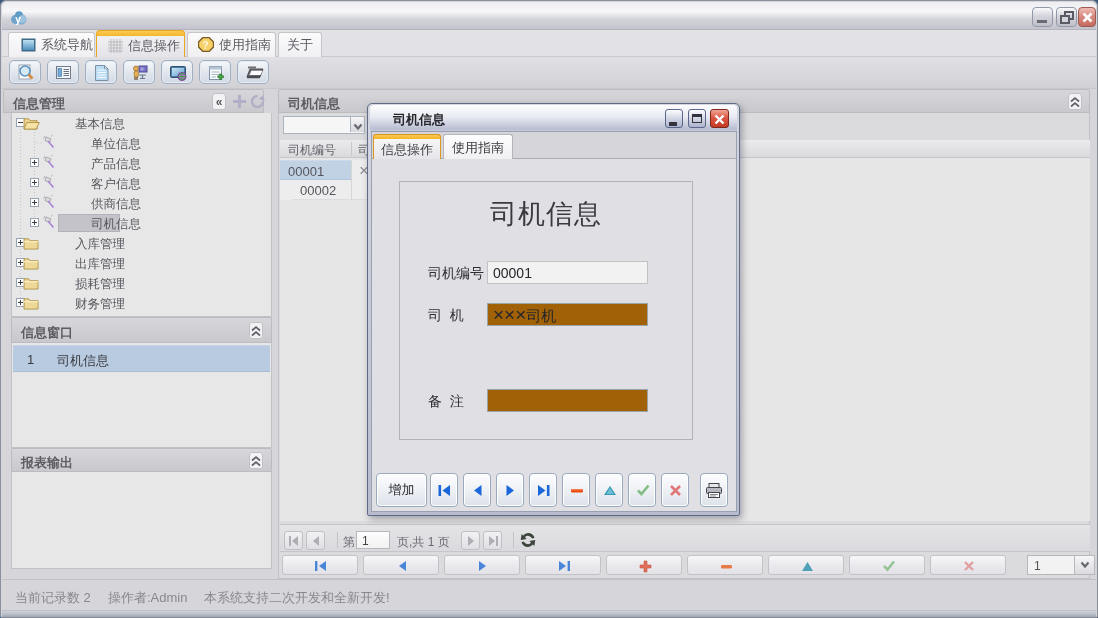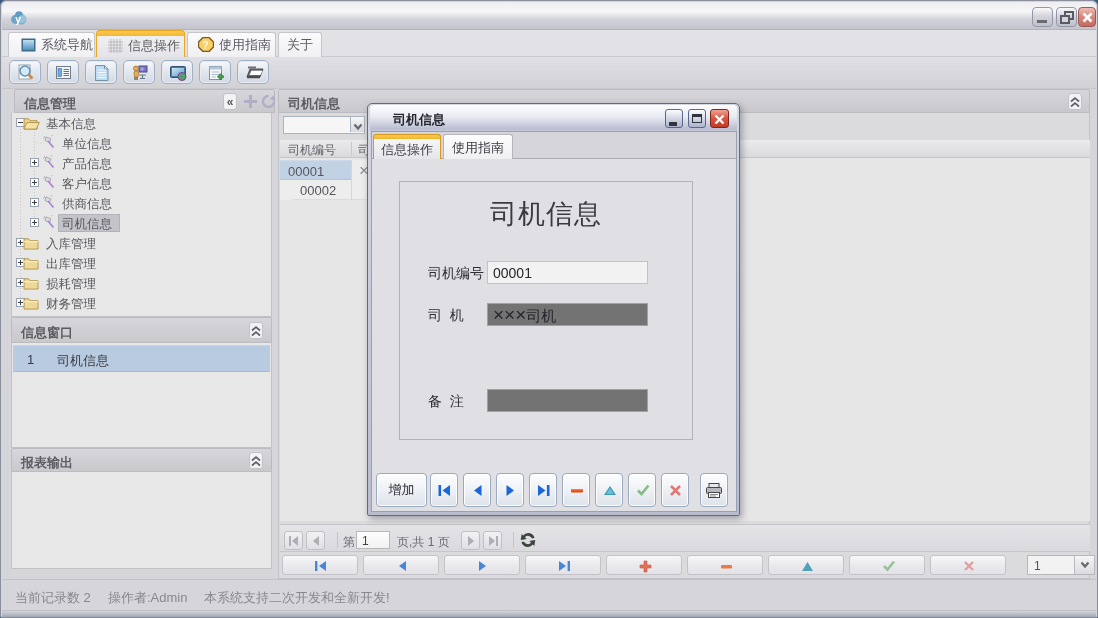--- a/index.html
+++ b/index.html
@@ -24,29 +24,29 @@
 
 #toolbar { position:absolute; left:1px; top:56px; width:1094px; height:32px; background:linear-gradient(#e0e0e4,#d2d2d6); border-bottom:1px solid #c8c8cc; }
 .tbtn { position:absolute; top:3px; width:32px; height:24px; border:1px solid #9fb0c4; border-radius:5px; background:linear-gradient(#f6f8fa,#dee4ec 60%,#d2dae6); box-shadow:0 0 0 1px #e8ecf2 inset; }
 .tbtn svg { position:absolute; left:7px; top:3px; }
 
 .phead { position:absolute; background:linear-gradient(#d7d7db,#c9c9cd); border:1px solid #bcbcc0; border-radius:2px 2px 0 0; }
 .phead .pt { position:absolute; left:9px; top:5px; font-size:13px; font-weight:bold; color:#5c5c62; }
 .hbtn { position:absolute; width:14px; height:17px; background:#f2f2f4; border:1px solid #c2c2c6; border-radius:3px; color:#55555c; font-size:12px; font-weight:bold; text-align:center; line-height:16px; }
 .pbody { position:absolute; background:#e7e7e8; border:1px solid #c2c2c6; border-top:none; }
 
-#lp1h { left:13px; top:88px; width:261px; height:24px; }
+#lp1h { left:2px; top:88px; width:261px; height:24px; }
 #lp1b { left:10px; top:112px; width:261px; height:204px; }
 #lp2h { left:10px; top:316px; width:261px; height:26px; }
 #lp2b { left:10px; top:342px; width:261px; height:105px; }
 #lp3h { left:10px; top:447px; width:261px; height:24px; }
 #lp3b { left:10px; top:471px; width:261px; height:97px; }
 
 .trow { position:absolute; left:0; height:20px; width:259px; font-size:12.5px; color:#57575d; }
-.trow .lbl { position:absolute; top:3px; }
+.trow .lbl { position:absolute; top:3px;margin-left:29px; }
 .trow svg { position:absolute; }
 .ebox { position:absolute; width:9px; height:9px; top:5px; background:#fff; border:1px solid #98a4b4; }
 .ebox i { position:absolute; left:1px; top:3px; width:5px; height:1px; background:#404048; }
 .ebox b { position:absolute; left:3px; top:1px; width:1px; height:5px; background:#404048; }
 #selrow { position:absolute; left:46px; top:1px; width:62px; height:18px; background:#c3c3c9; border:1px solid #b2b2ba; }
 
 #iwrow { position:absolute; left:1px; top:2px; width:257px; height:27px; background:#b9cbe1; border-top:1px solid #c5d3e4; border-bottom:1px solid #a8bcd4; font-size:13px; color:#3a3a40; }
 
 #rph { left:277px; top:88px; width:812px; height:24px; }
 #rpb { position:absolute; left:277px; top:112px; width:812px; height:466px; background:#dbdbde; border:1px solid #c2c2c6; border-top:none; }
@@ -81,21 +81,21 @@
 #db-max i { position:absolute; left:3px; top:4px; width:10px; height:9px; border:1.5px solid #33333e; border-top-width:3px; }
 #dlg-body { position:absolute; left:3px; top:27px; width:366px; height:381px; background:#e0e0e4; border:1px solid #98a0b2; }
 #dtabs { position:absolute; left:0; top:0; width:364px; height:27px; background:#d5d5da; border-bottom:1px solid #aaaab2; }
 .dtab { position:absolute; top:2px; height:25px; font-size:13px; color:#3c3c42; text-align:center; }
 #dtab1 { left:1px; width:68px; background:linear-gradient(#fbc955,#f3b62a 16%,#f6f6f8 18%,#e6e6ea); border:1px solid #d89820; border-bottom:none; border-radius:3px 3px 0 0; line-height:29px; }
 #dtab2 { left:71px; width:70px; background:linear-gradient(#fdfdfe,#f0f0f3); border:1px solid #b4b4ba; border-bottom:none; border-radius:3px 3px 0 0; line-height:26px; }
 #gbox { position:absolute; left:27px; top:49px; width:294px; height:259px; border:1px solid #b2b2b8; }
 #gbox h1 { position:absolute; left:0; top:14px; width:100%; text-align:center; font-size:27px; font-weight:normal; color:#3a3a40; letter-spacing:1px; }
 .frow { position:absolute; left:0; width:294px; height:23px; }
 .frow label { position:absolute; left:28px; top:4px; font-size:14px; color:#2e2e34; }
-.frow .fld { position:absolute; left:87px; top:0; width:161px; height:23px; background:#737373; border:1px solid #9aa2aa; font-size:15px; color:#26262c; padding:3px 0 0 5px; }
+.frow .fld { position:absolute; left:87px; top:0; width:161px; height:23px; background:#a16207; border:1px solid #9aa2aa; font-size:15px; color:#26262c; padding:3px 0 0 5px; }
 .mbtn { position:absolute; top:341px; width:28px; height:34px; border:1px solid #9aaabe; border-radius:4px; background:linear-gradient(#fdfdfe,#eef1f5 50%,#dde2ea); box-shadow:0 0 0 1px #fff inset; }
 .mbtn svg { position:absolute; left:7px; top:10px; }
 #mb-add { left:4px; width:51px; font-size:13px; color:#2a2a30; text-align:center; line-height:32px; }
 
 #statusbar { position:absolute; left:1px; top:578px; width:1094px; height:30px; background:#d6d6da; border-top:1px solid #c2c2c6; font-size:13px; color:#87878d; }
 #statusbar span { position:absolute; top:9px; }
 #frame-bottom { position:absolute; left:1px; top:609px; width:1094px; height:8px; background:linear-gradient(#d2d4da,#aab0bc 70%,#8e96a6); border-radius:0 0 2px 2px; border-top:1px solid #c0c0c6; }
 </style>
 </head>
 <body>

